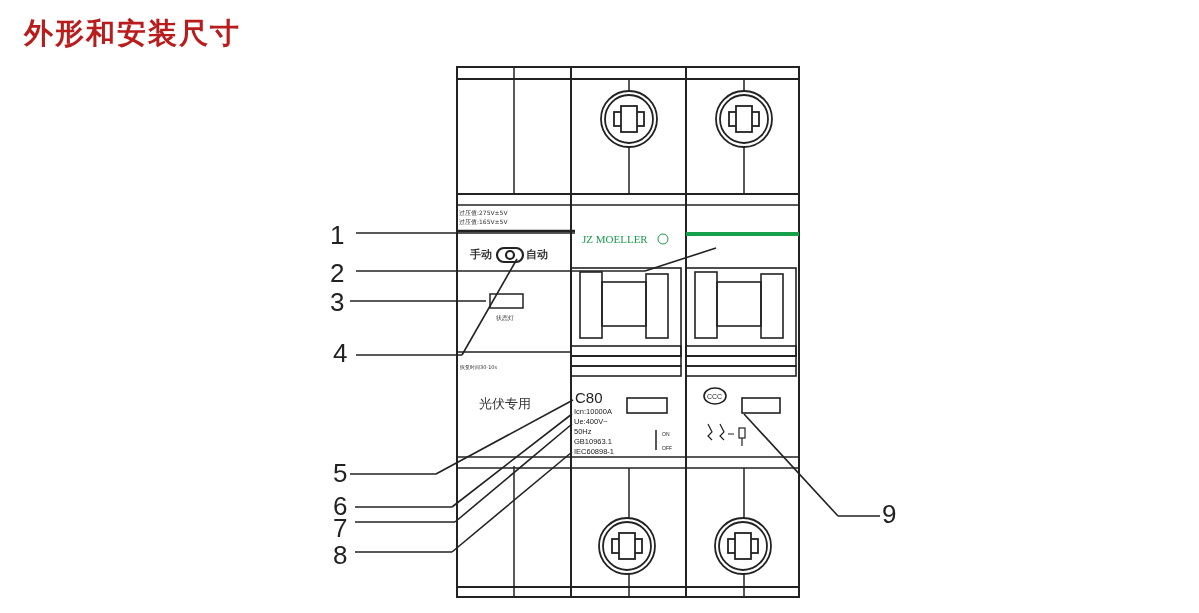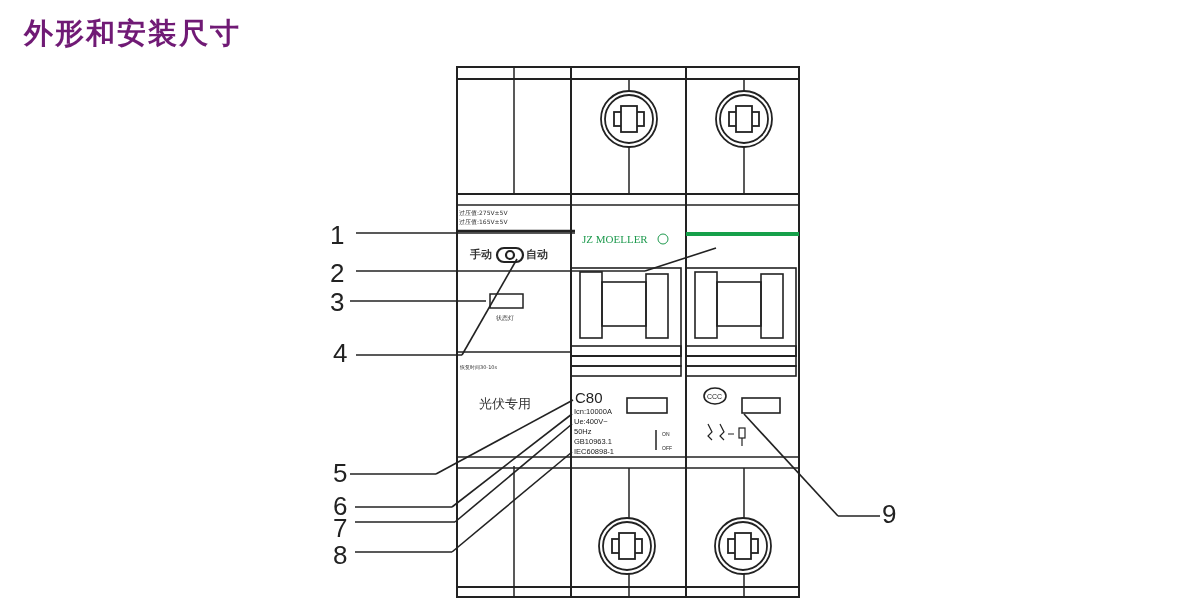--- a/index.html
+++ b/index.html
@@ -1,17 +1,17 @@
 <!DOCTYPE html>
 <html><head>
   <meta charset="utf-8">
   <style>
     html, body { margin:0; padding:0; background:#ffffff; }
     body { width:1199px; height:613px; position:relative; overflow:hidden; font-family:"DejaVu Sans", sans-serif; }
-    .title { position:absolute; left:24px; top:14px; font-size:29px; font-weight:bold; color:#701a75; letter-spacing:2px; font-family:"DejaVu Sans", sans-serif; }
+    .title { position:absolute; left:24px; top:14px; font-size:29px; font-weight:bold; color:#b91c1c; letter-spacing:2px; font-family:"DejaVu Sans", sans-serif; }
     svg.diagram { position:absolute; left:0; top:0; }
     .t { font-family:"Liberation Sans", sans-serif; fill:#222; }
     .cn { font-family:"DejaVu Sans", sans-serif; fill:#333; }
   </style>
 </head>
 <body>
 
 <div class="title">外形和安装尺寸</div>
 
 <svg class="diagram" width="1199" height="613" viewBox="0 0 1199 613" stroke="#222" fill="none">

